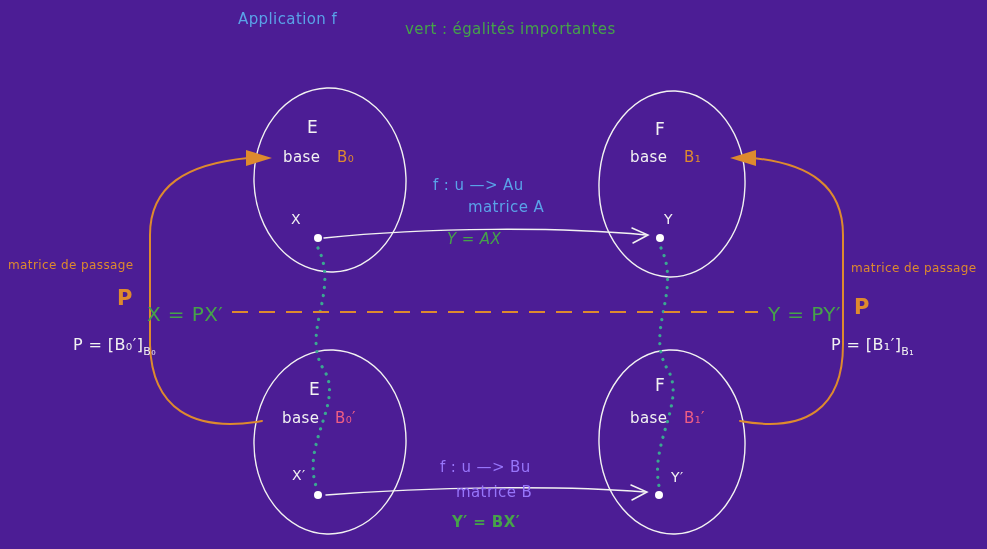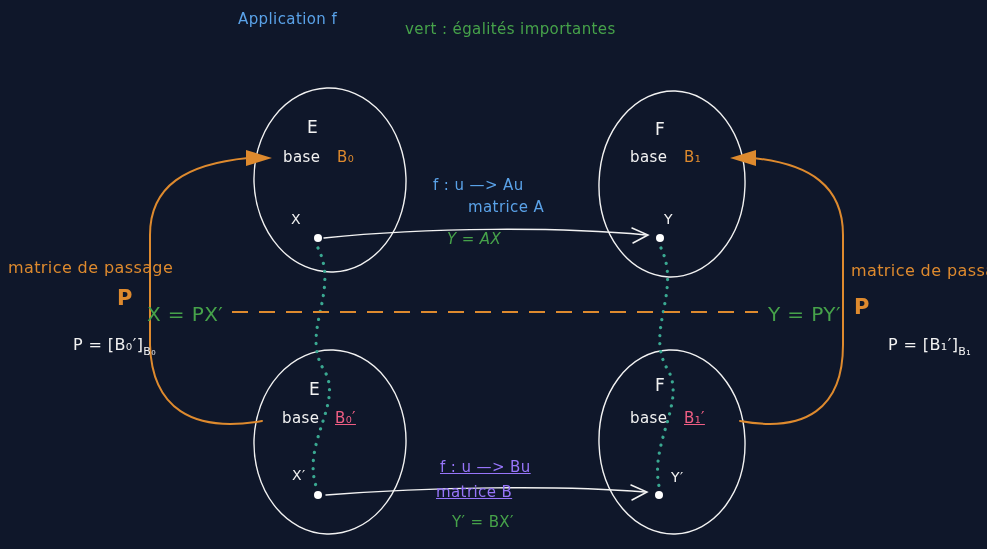--- a/index.html
+++ b/index.html
@@ -1,43 +1,43 @@
 <!DOCTYPE html>
 <html><head>
 <meta charset="utf-8">
 <style>
   html,body{margin:0;padding:0;background:#000;}
   #canvas{
     position:relative;
     width:987px;height:549px;
-    background:#0f172a;
+    background:#4c1d95;
     overflow:hidden;
     font-family:"DejaVu Sans", sans-serif;
   }
   #shapes{position:absolute;left:0;top:0;width:987px;height:549px;}
   .txt{
     position:absolute;
     white-space:nowrap;
     letter-spacing:0.4px;
     color:#ededed;
     font-size:15px;
     line-height:1.1;
   }
   .blue  {color:#5aa2e8;}
   .green {color:#46a24a;}
   .orange{color:#de8a2e;}
-  .purple{color:#9775fa;text-decoration:underline;}
-  .pink  {color:#ef5e84;text-decoration:underline;}
+  .purple{color:#9775fa;}
+  .pink  {color:#ef5e84;}
   .white {color:#f2f2f2;}
   .setname{font-size:17px;letter-spacing:1px;}
   .pointlbl{font-size:14px;}
   .psym{font-size:21px;font-weight:bold;}
   .formula{font-size:16px;}
   .formula .sub{font-size:11px;vertical-align:-5px;}
-  .caption{font-size:16px;}
+  .caption{font-size:12px;}
   .eq{font-size:20px;}
 </style>
 </head>
 <body>
 
 <div id="canvas">
 
   <svg id="shapes" viewBox="0 0 987 549">
 
     <g>
@@ -111,27 +111,27 @@
   <div class="txt white setname" style="left:655px;top:376px;">F</div>
   <div class="txt white" style="left:630px;top:410px;">base</div>
   <div class="txt pink" style="left:684px;top:410px;text-align:center;">B₁′</div>
   <div class="txt white pointlbl" style="left:671px;top:470px;">Y′</div>
 
   <div class="txt blue" style="left:433px;top:177px;">f : u —&gt; Au</div>
   <div class="txt blue" style="left:444px;top:199px;margin-left:24px;">matrice A</div>
   <div class="txt green" style="left:447px;top:231px;font-style:italic;">Y = AX</div>
 
   <div class="txt purple" style="left:440px;top:459px;">f : u —&gt; Bu</div>
-  <div class="txt purple" style="left:436px;top:484px;">matrice B</div>
-  <div class="txt green" style="left:452px;top:514px;">Y′ = BX′</div>
+  <div class="txt purple" style="left:456px;top:484px;">matrice B</div>
+  <div class="txt green" style="left:452px;top:514px;font-weight:bold;">Y′ = BX′</div>
 
   <div class="txt green eq" style="left:147px;top:303px;">X = PX′</div>
   <div class="txt green eq" style="left:768px;top:303px;">Y = PY′</div>
 
   <div class="txt orange caption" style="left:8px;top:259px;">matrice de passage</div>
   <div class="txt orange psym" style="left:117px;top:287px;">P</div>
   <div class="txt white formula" style="left:28px;top:336px;margin-left:45px;"><span>P = [B₀′]</span><span class="sub">B₀</span></div>
 
   <div class="txt orange caption" style="left:851px;top:262px;">matrice de passage</div>
   <div class="txt orange psym" style="left:854px;top:296px;">P</div>
-  <div class="txt white formula" style="left:888px;top:336px;"><span>P = [B₁′]</span><span class="sub">B₁</span></div>
+  <div class="txt white formula" style="left:831px;top:336px;"><span>P = [B₁′]</span><span class="sub">B₁</span></div>
 
 </div>
 
 </body></html>

